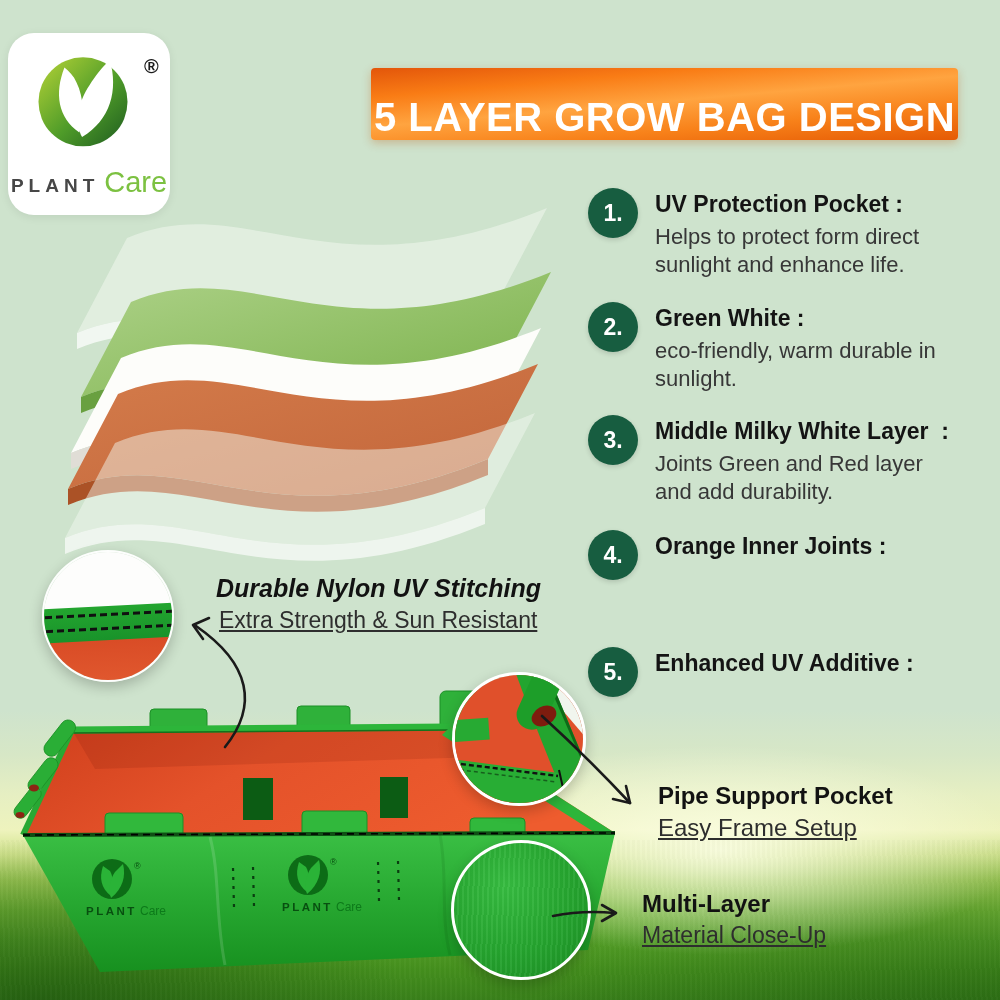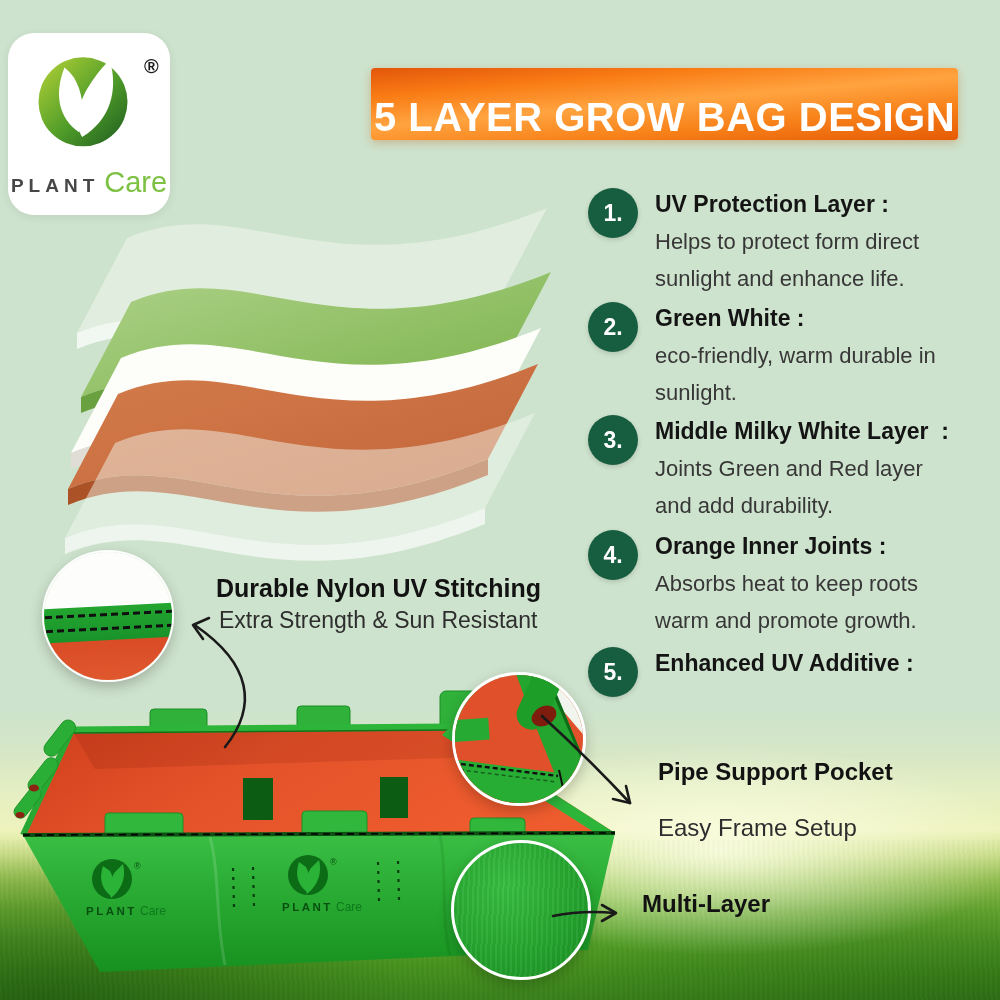--- a/index.html
+++ b/index.html
@@ -38,28 +38,28 @@
   
   .sheets{position:absolute;left:55px;top:178px;width:500px;height:415px;z-index:2;}
 
   
   .list-row{position:absolute;left:588px;display:flex;gap:17px;z-index:4;}
   .num-circle{width:50px;height:50px;border-radius:50%;background:#175d40;flex:0 0 50px;
     display:flex;align-items:center;justify-content:center;box-shadow:0 2px 5px rgba(0,0,0,0.15);}
   .num-circle span{color:#fff;font-size:23px;font-weight:700;}
   .item-text{width:300px;padding-top:1px;}
   .item-title{font-size:23px;font-weight:700;color:#141414;white-space:pre;line-height:30px;}
-  .item-desc{font-size:22px;color:#373737;line-height:37px;margin-top:4px;width:292px;}
+  .item-desc{font-size:22px;color:#373737;line-height:28px;margin-top:4px;width:292px;}
 
   
   .co-title{position:absolute;font-weight:700;color:#121212;white-space:nowrap;z-index:7;}
-  .co-sub{position:absolute;color:#2e2e2e;white-space:nowrap;z-index:7;}
-  .stitch-title{left:216px;top:574px;font-size:25px;}
+  .co-sub{position:absolute;color:#2e2e2e;white-space:nowrap;z-index:7;text-decoration:underline;}
+  .stitch-title{left:216px;top:574px;font-size:25px;font-style:italic;}
   .stitch-sub{left:219px;top:607px;font-size:23px;}
-  .pipe-title{left:658px;top:758px;font-size:24px;}
+  .pipe-title{left:658px;top:782px;font-size:24px;}
   .pipe-sub{left:658px;top:814px;font-size:24px;}
   .multi-title{left:642px;top:890px;font-size:24px;}
   .multi-sub{left:642px;top:922px;font-size:23px;}
 
   
   .closeup{position:absolute;border-radius:50%;overflow:hidden;z-index:6;
     box-shadow:0 5px 14px rgba(0,0,0,0.22);}
   .stitch-circle{left:42px;top:550px;width:128px;height:128px;border:2px solid rgba(255,255,255,0.95);}
   .stitch-inner{position:absolute;left:-10px;top:-10px;right:-10px;bottom:-10px;transform:rotate(-3deg);}
   .stitch-white{position:absolute;left:0;right:0;top:0;height:68px;background:#fdfdfc;}
@@ -142,21 +142,21 @@
       <use href="#sheetFace" fill="rgba(242,249,240,0.48)"></use>
         <use href="#sheetEdge" fill="rgba(255,255,255,0.65)"></use>
     </g>
   </svg>
 
   <div class="list-row" style="top:188px">
     <div class="num-circle">
         <span>1.</span>
       </div>
     <div class="item-text">
-      <div class="item-title">UV Protection Layer :</div>
+      <div class="item-title">UV Protection Pocket :</div>
       <div class="item-desc">Helps to protect form direct sunlight and enhance life.</div>
     </div>
   </div>
   <div class="list-row" style="top:302px">
     <div class="num-circle">
         <span>2.</span>
       </div>
     <div class="item-text">
       <div class="item-title">Green White :</div>
       <div class="item-desc">eco-friendly, warm durable in sunlight.</div>
@@ -170,21 +170,20 @@
       <div class="item-title">Middle Milky White Layer&nbsp; :</div>
       <div class="item-desc">Joints Green and Red layer and add durability.</div>
     </div>
   </div>
   <div class="list-row" style="top:530px">
     <div class="num-circle">
         <span>4.</span>
       </div>
     <div class="item-text">
       <div class="item-title">Orange Inner Joints :</div>
-      <div class="item-desc">Absorbs heat to keep roots warm and promote growth.</div>
     </div>
   </div>
   <div class="list-row" style="top:647px">
     <div class="num-circle">
         <span>5.</span>
       </div>
     <div class="item-text">
       <div class="item-title">Enhanced UV Additive :</div>
     </div>
   </div>
@@ -306,14 +305,15 @@
       <path d="M 553,916 Q 582,910 615,913"></path>
       <path d="M 602,905 L 616,913 L 602,921"></path>
     </g>
   </svg>
 
   <div class="co-title stitch-title">Durable Nylon UV Stitching</div>
   <div class="co-sub stitch-sub">Extra Strength &amp; Sun Resistant</div>
   <div class="co-title pipe-title">Pipe Support Pocket</div>
   <div class="co-sub pipe-sub">Easy Frame Setup</div>
   <div class="co-title multi-title">Multi-Layer</div>
+  <div class="co-sub multi-sub">Material Close-Up</div>
 
 </div>
 
 </body></html>

